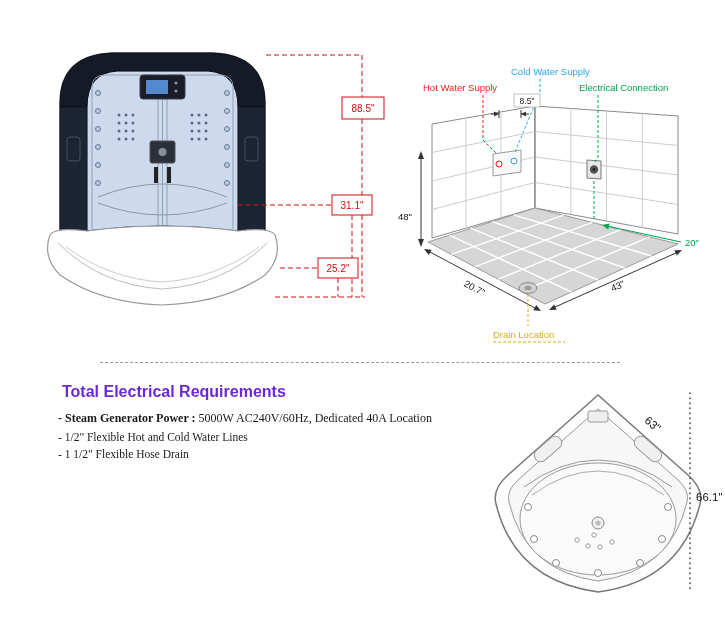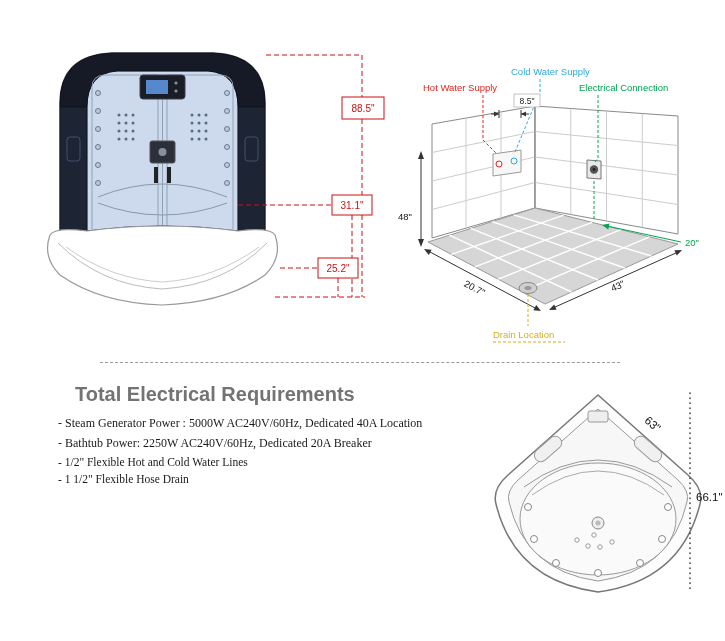--- a/index.html
+++ b/index.html
@@ -11,27 +11,27 @@
   svg text{font-family:"Liberation Sans",sans-serif;}
   .divider{
     position:absolute;left:100px;top:362px;width:520px;height:0;
     border-top:1px dashed #9a9a9a;
   }
   .specs{
     position:absolute;left:58px;top:383px;width:420px;color:#111;
   }
   .spec-heading{
     font-family:"Liberation Sans",sans-serif;font-weight:bold;
-    font-size:20px;margin:0 0 10px 17px;color:#737373;
+    font-size:16px;margin:0 0 10px 4px;color:#6d28d9;
   }
   .spec-heading.second{margin-top:24px;}
   .spec-line{
     font-family:"Liberation Serif",serif;font-size:12px;margin:5px 0;color:#1a1a1a;
   }
-  .spec-line .b{font-weight:normal;}
+  .spec-line .b{font-weight:bold;}
   .spec-line.plain{font-size:11.5px;}
 </style>
 </head>
 <body>
 
 <svg class="abs" style="left:40px;top:45px" width="360" height="275" viewBox="0 0 360 275">
 
   <g>
     <path d="M 20,192 L 20,58 Q 20,10 72,8 L 173,8 Q 225,10 225,58 L 225,192 Z" fill="#f8f8f8" stroke="#8a8a8a" stroke-width="1.5"></path>
 
@@ -259,23 +259,20 @@
   </g>
 </svg>
 
 <div class="divider"></div>
 
 <div class="specs">
   <h2 class="spec-heading">Total Electrical Requirements</h2>
   <div class="spec-line">
     <span class="b">- Steam Generator Power :</span><span> 5000W AC240V/60Hz, Dedicated 40A Location</span>
   </div>
-  <div class="spec-line">
-    <span class="b">- Bathtub Power:</span><span> 2250W AC240V/60Hz, Dedicated 20A Breaker</span>
-  </div>
   <div class="spec-line plain">- 1/2" Flexible Hot and Cold Water Lines</div>
   <div class="spec-line plain">- 1 1/2" Flexible Hose Drain</div>
 </div>
 
 <svg class="abs" style="left:470px;top:385px" width="255" height="225" viewBox="0 0 255 225">
 
   <g>
 
     <path d="M 128,10 L 38,90 Q 22,104 26,119 Q 45,196 128,207 Q 211,196 230,119 Q 234,104 218,90 Z" fill="#fdfdfd" stroke="#777" stroke-width="1.5"></path>
 

